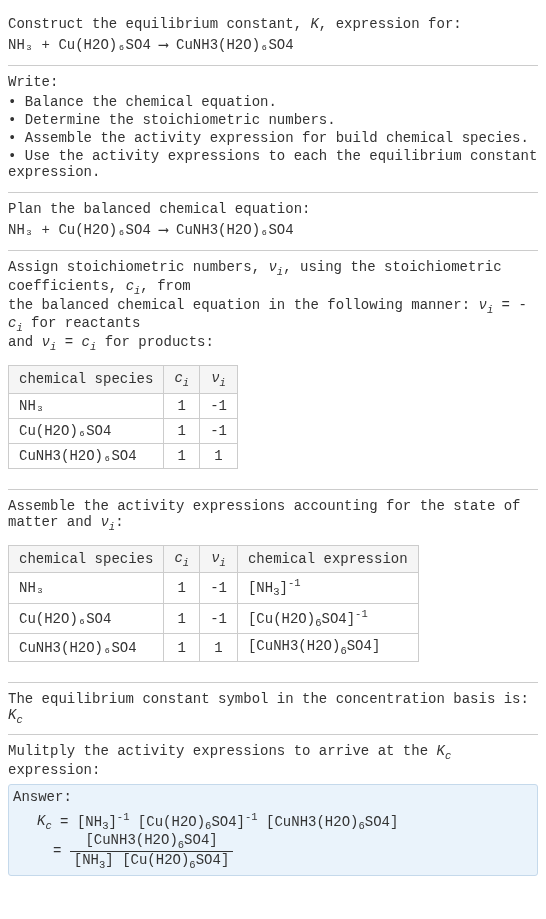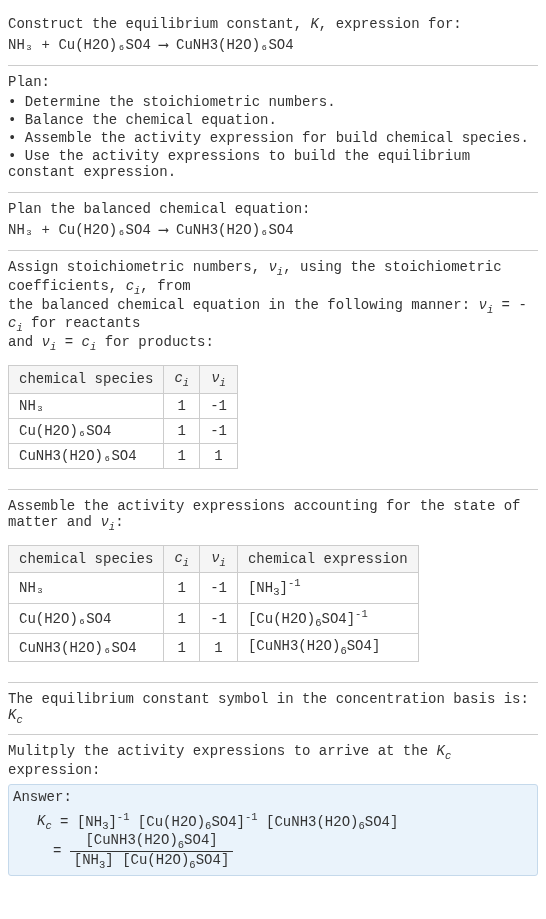--- a/index.html
+++ b/index.html
@@ -89,26 +89,26 @@
   </style>
 </head>
 <body>
 
 <div class="section">
   <div>Construct the equilibrium constant, <span class="italic">K</span>, expression for:</div>
   <div class="equation">NH₃ + Cu(H2O)₆SO4 ⟶ CuNH3(H2O)₆SO4</div>
 </div>
 
 <div class="section">
-  <div>Plan:</div>
+  <div>Write:</div>
   <ul class="bullet-list">
+    <li>• Balance the chemical equation.</li>
     <li>• Determine the stoichiometric numbers.</li>
-    <li>• Balance the chemical equation.</li>
     <li>• Assemble the activity expression for build chemical species.</li>
-    <li>• Use the activity expressions to build the equilibrium constant expression.</li>
+    <li>• Use the activity expressions to each the equilibrium constant expression.</li>
   </ul>
 </div>
 
 <div class="section">
   <div>Plan the balanced chemical equation:</div>
   <div class="equation">NH₃ + Cu(H2O)₆SO4 ⟶ CuNH3(H2O)₆SO4</div>
 </div>
 
 <div class="section">
   <div>Assign stoichiometric numbers, <span class="italic">ν<sub>i</sub></span>, using the stoichiometric coefficients, <span class="italic">c<sub>i</sub></span>, from</div>

